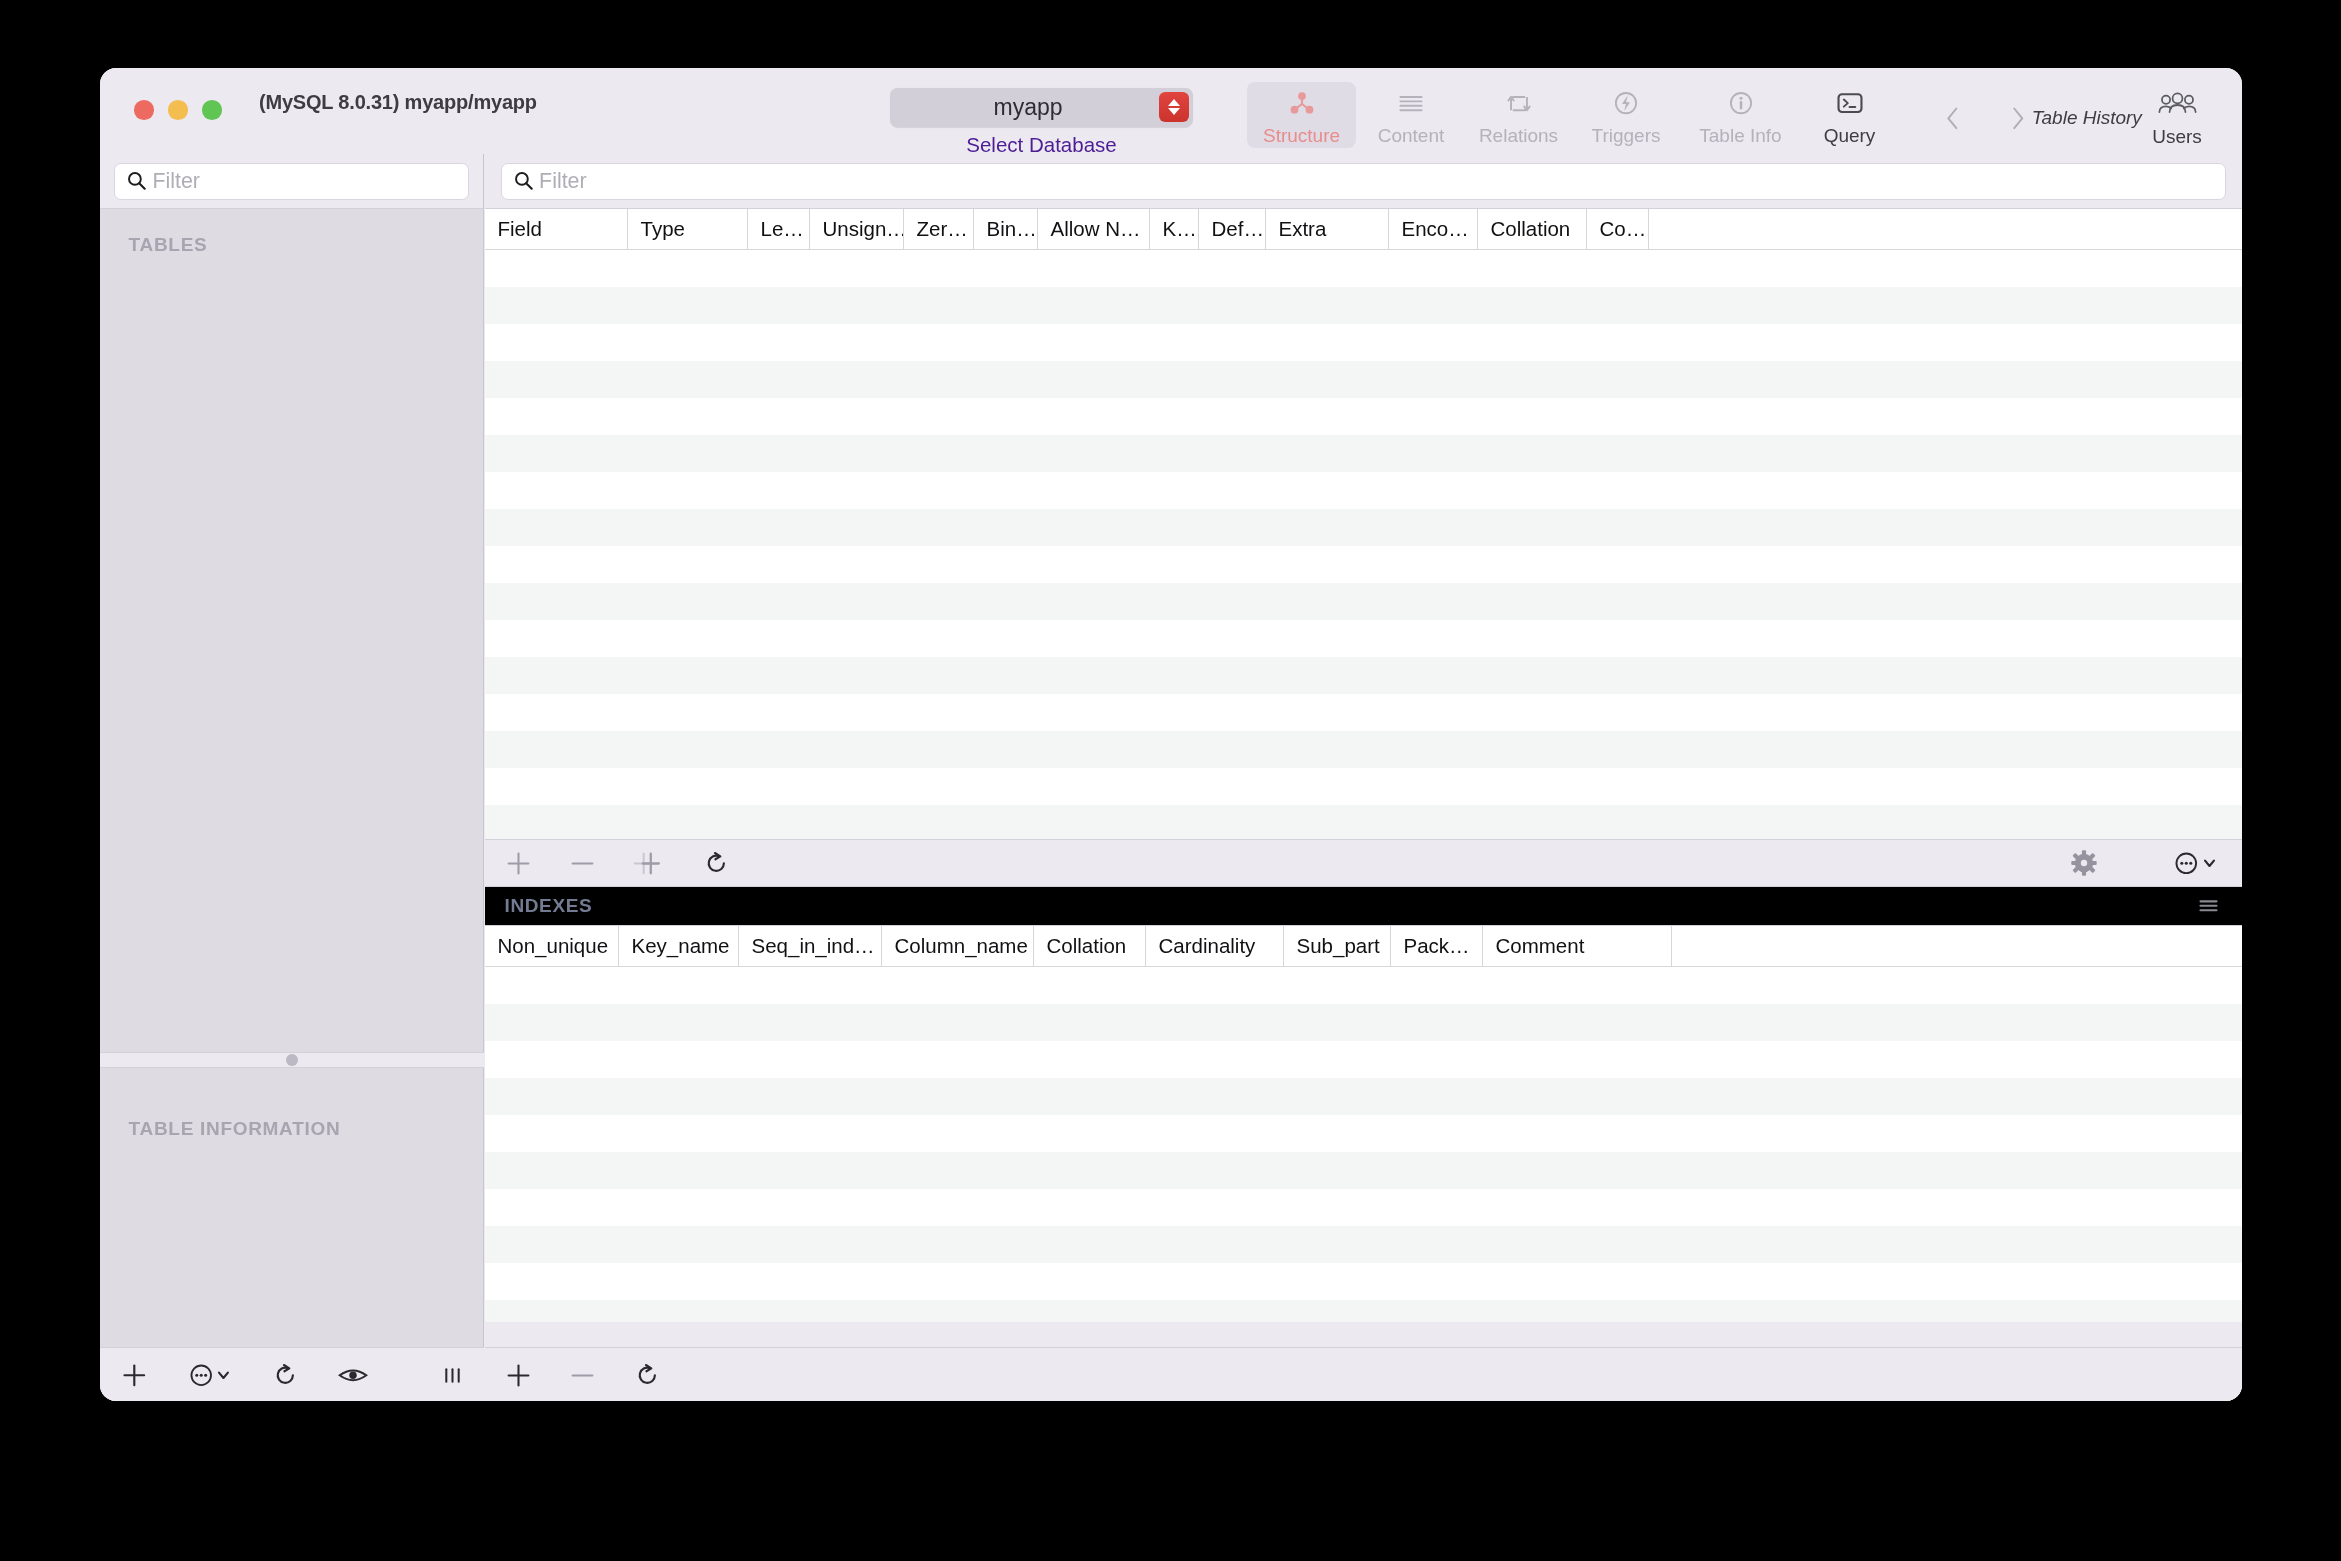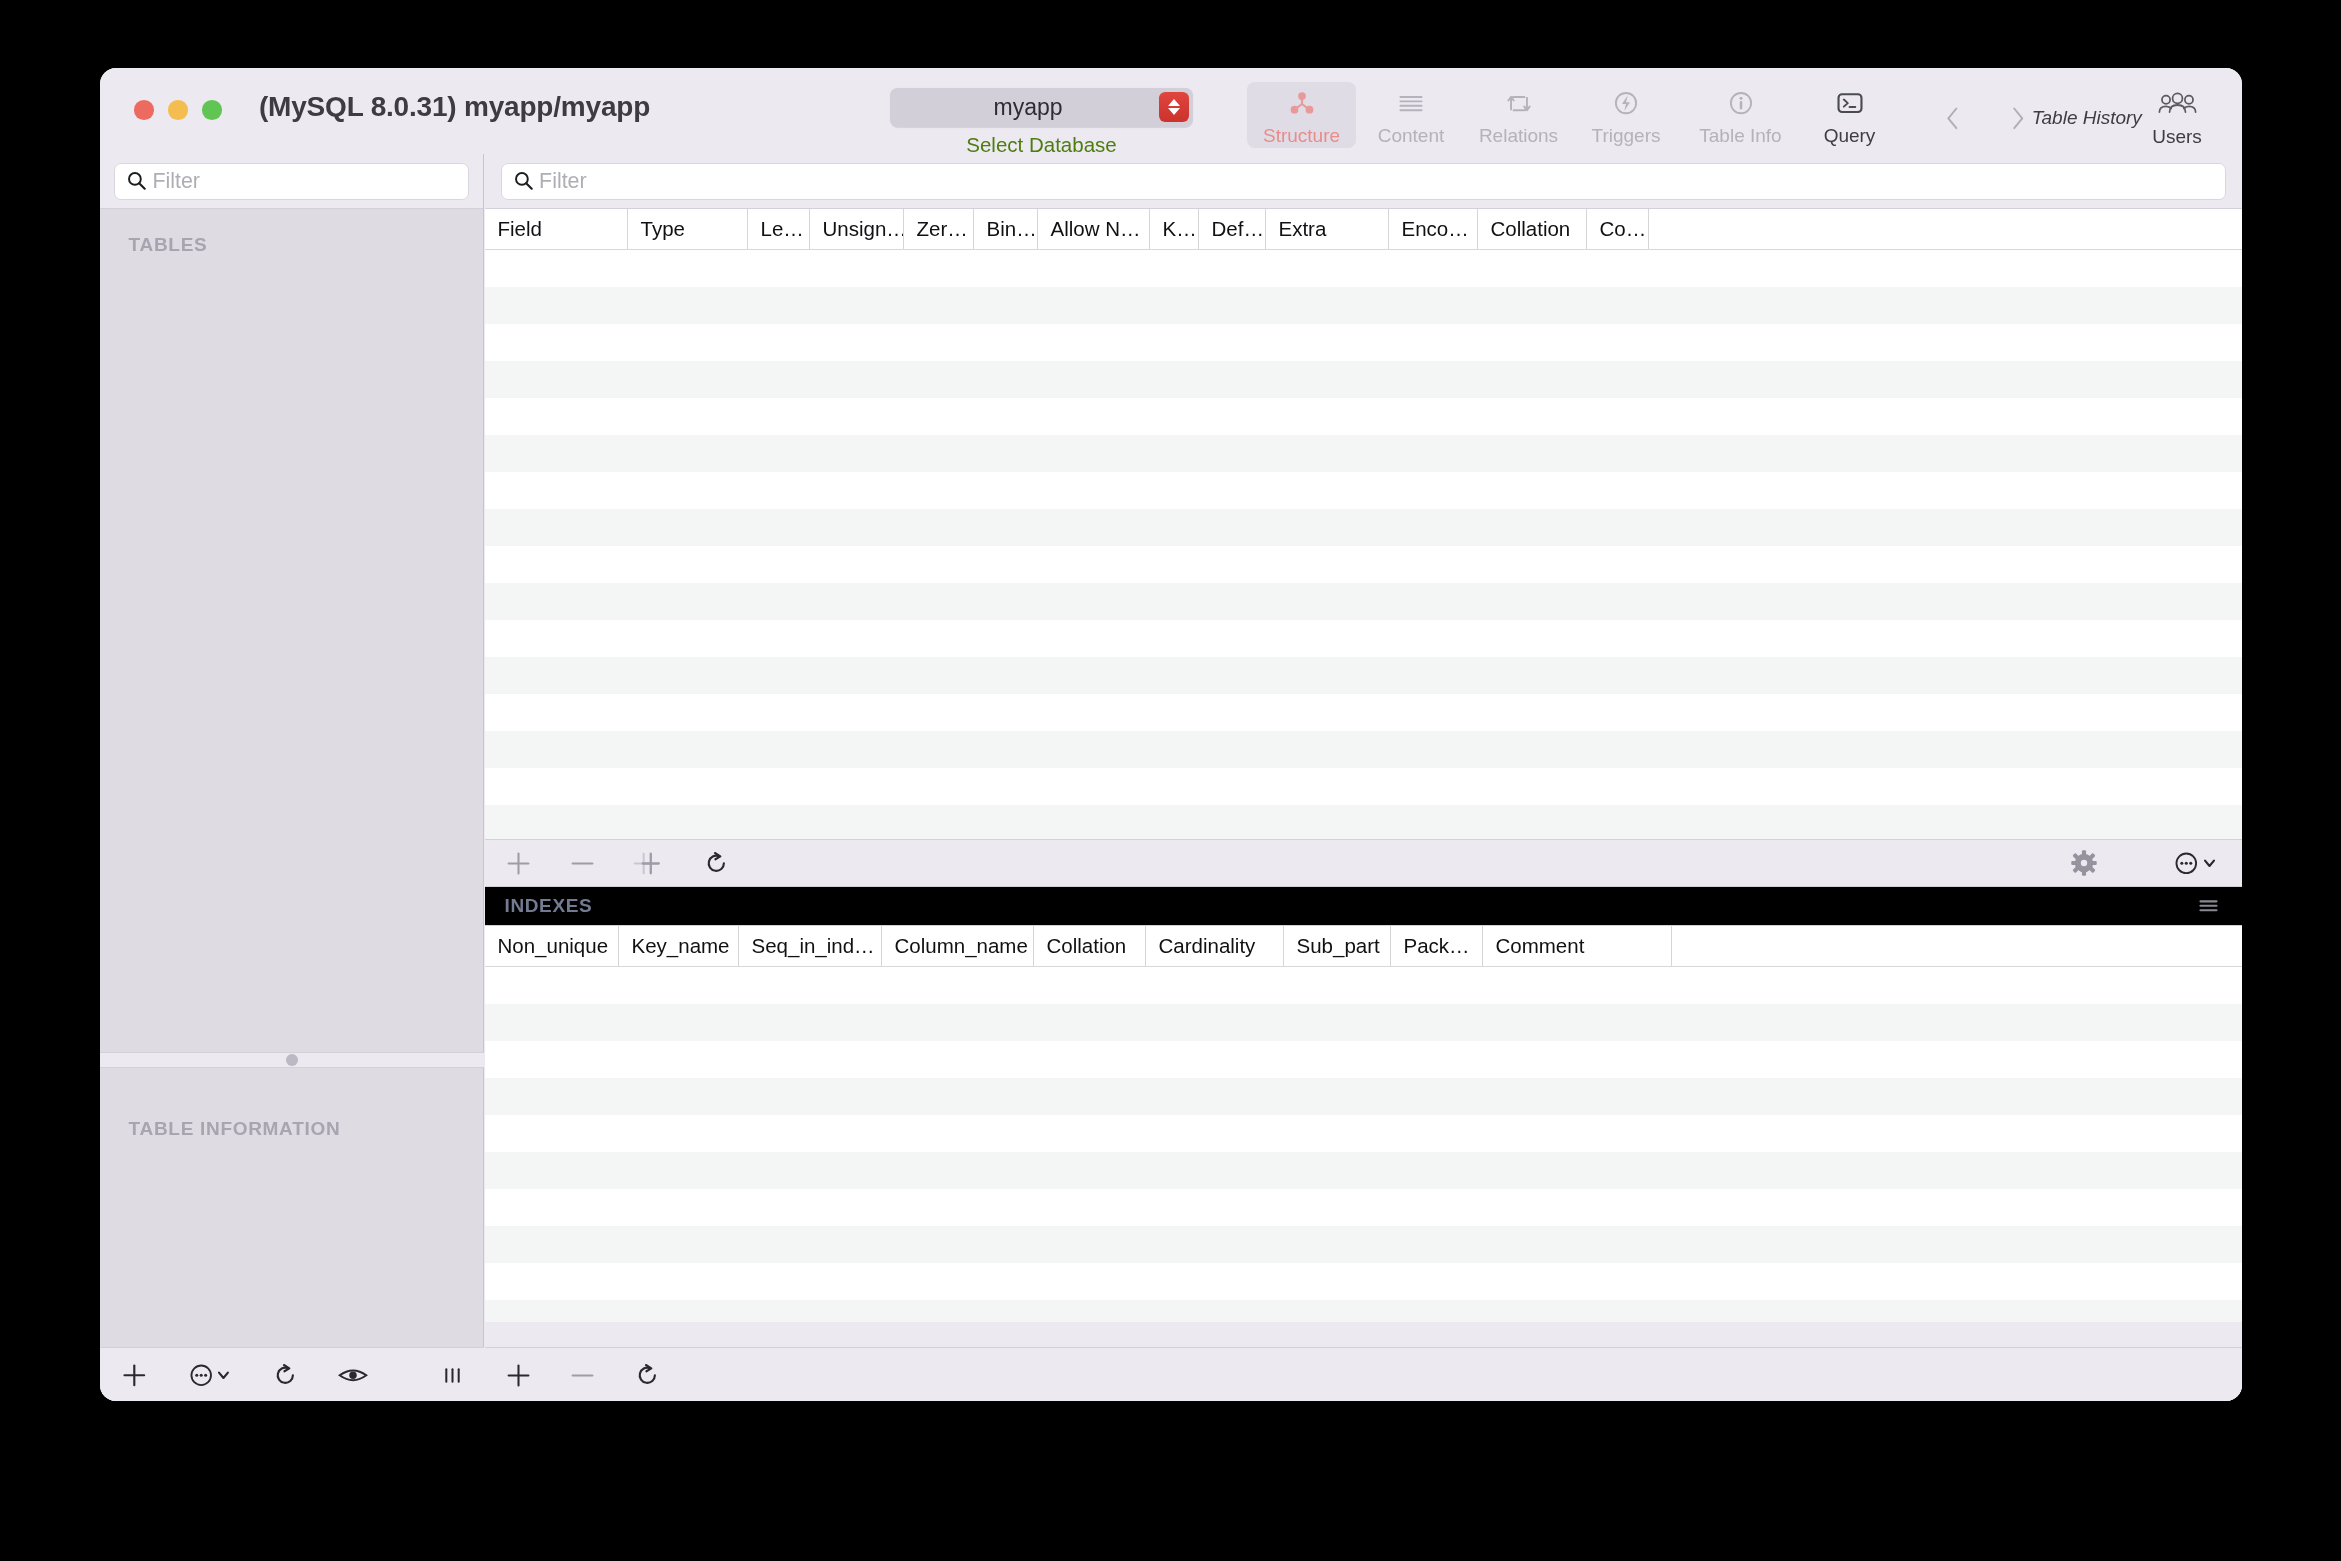--- a/index.html
+++ b/index.html
@@ -29,21 +29,21 @@
   .traffic {
     position: absolute; top: 32px;
     width: 19.6px; height: 19.6px; border-radius: 50%;
   }
   .traffic.close  { left: 34px;  background: #ec6a5f; }
   .traffic.min    { left: 68px;  background: #f4bd4f; }
   .traffic.max    { left: 102px; background: #61c554; }
 
   #win-title {
     position: absolute; left: 159px; top: 23px;
-    font-size: 28px; font-weight: bold; color: #3c3c42;
+    font-size: 20px; font-weight: bold; color: #3c3c42;
     letter-spacing: -0.2px;
     white-space: nowrap;
   }
 
   
   #db-popup-wrap {
     position: absolute; left: 790px; top: 19.6px;
     width: 303px;
   }
   #db-popup {
@@ -69,21 +69,21 @@
   }
   .chev-up, .chev-dn {
     width: 0; height: 0;
     border-left: 6.2px solid transparent;
     border-right: 6.2px solid transparent;
   }
   .chev-up { border-bottom: 7.1px solid #fff; }
   .chev-dn { border-top: 7.1px solid #fff; }
   #db-sub {
     text-align: center;
-    font-size: 20.5px; color: #4d7c0f;
+    font-size: 20.5px; color: #4c1d95;
     margin-top: 6.2px;
   }
 
   
   .tb {
     position: absolute; top: 14.3px;
     height: 66px;
     display: flex; flex-direction: column;
     align-items: center; justify-content: flex-start;
     gap: 4.5px;

